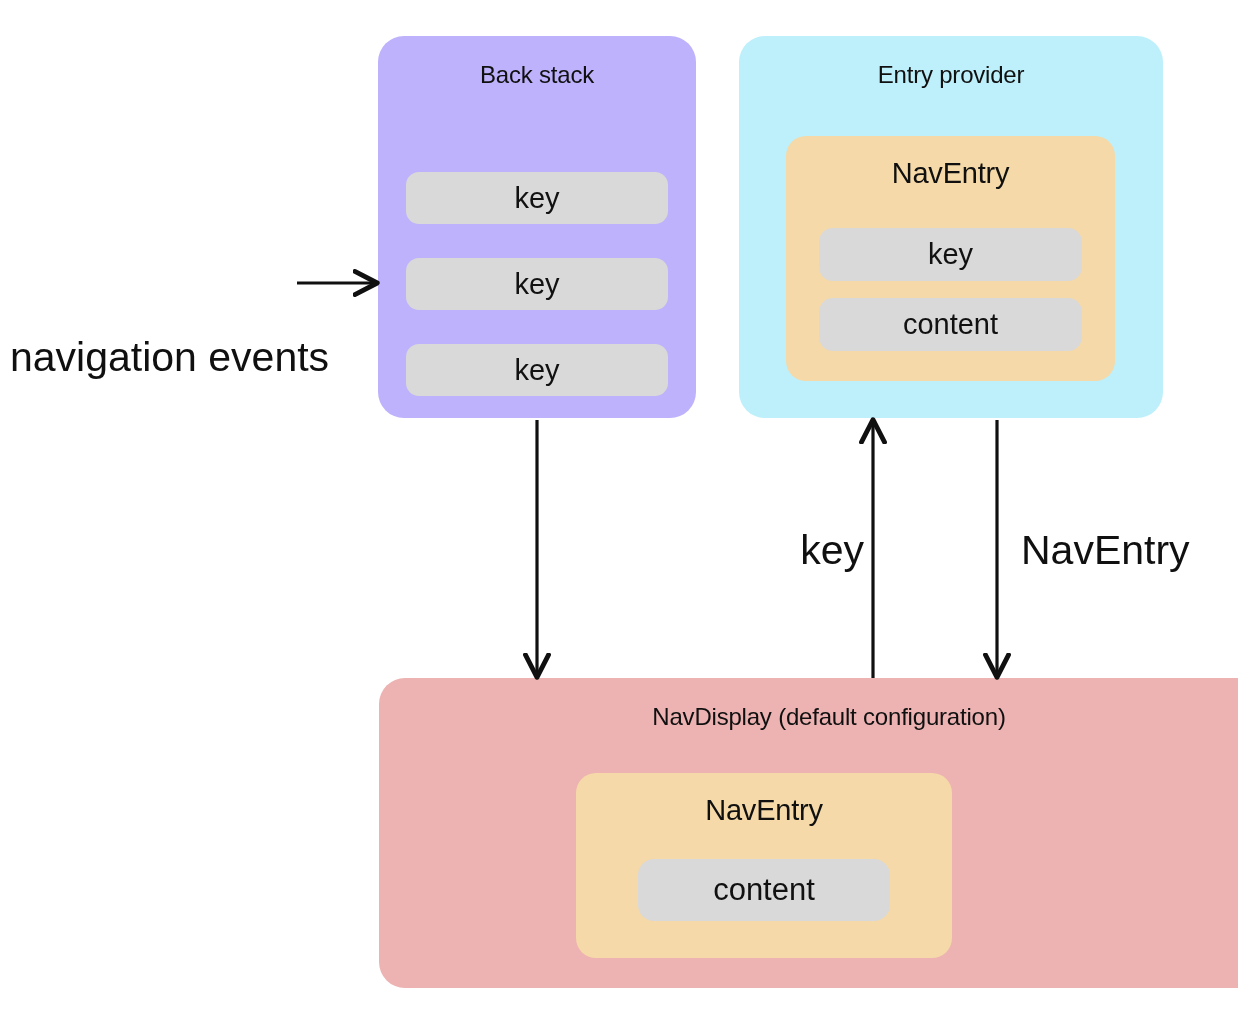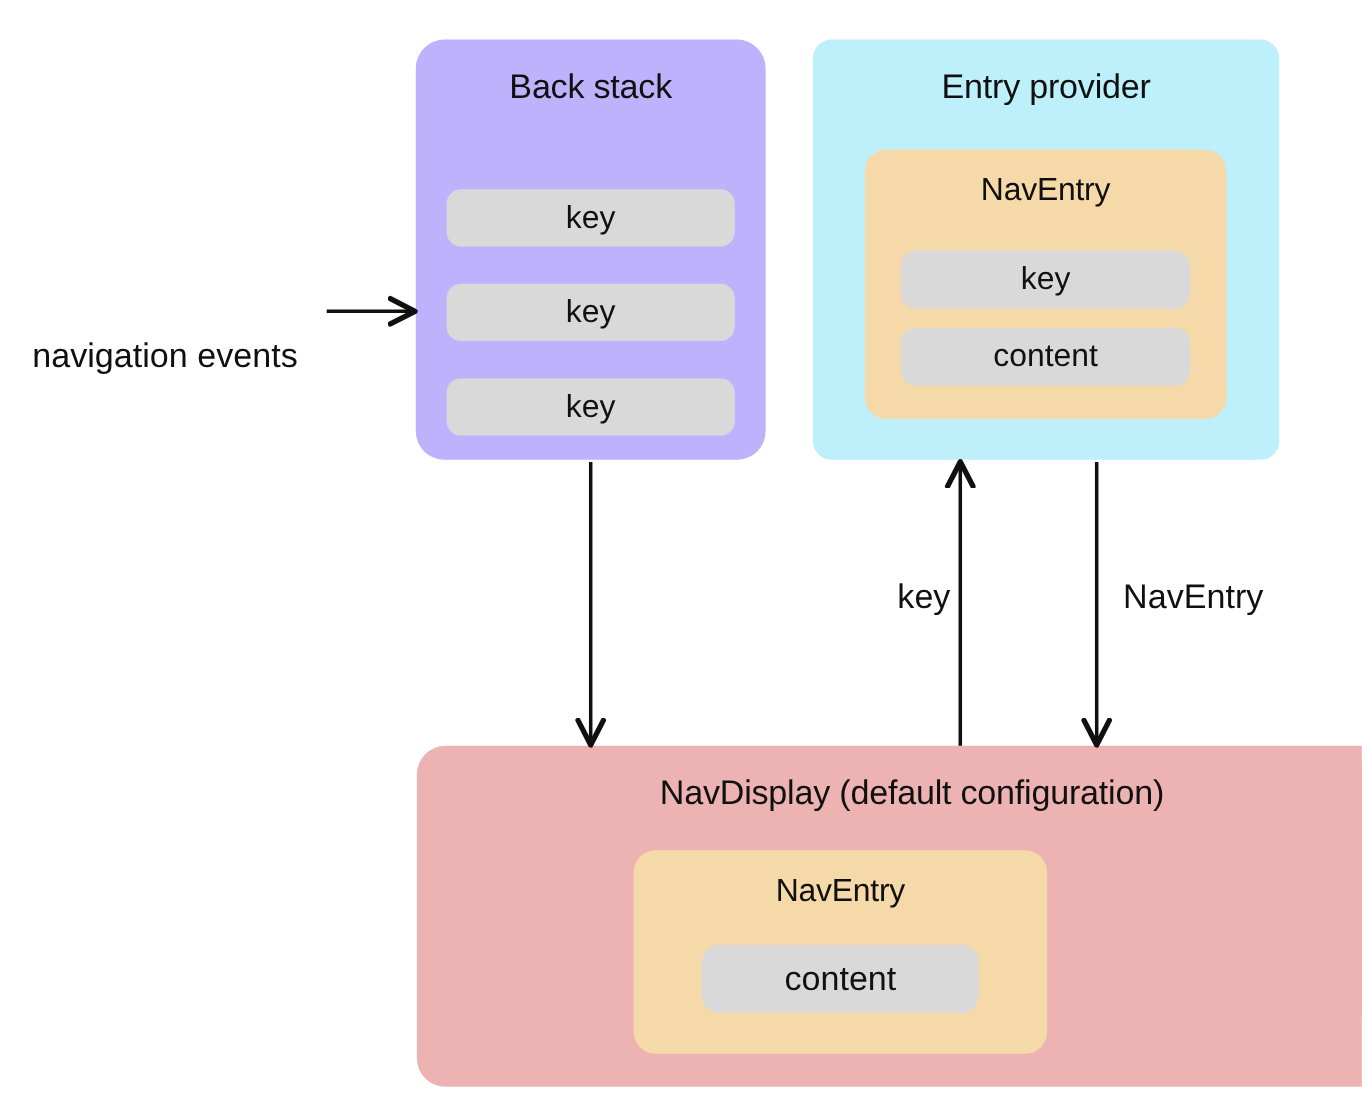--- a/index.html
+++ b/index.html
@@ -28,21 +28,21 @@
   .box {
     position: absolute;
     box-sizing: border-box;
     border-radius: 26px;
   }
   .box-title {
     position: absolute;
     left: 0;
     right: 0;
     text-align: center;
-    font-size: 31px;
+    font-size: 24px;
     line-height: 1.1;
     letter-spacing: -0.2px;
     color: #101010;
     white-space: nowrap;
   }
 
   
   #backstack-box {
     left: 378px;
     top: 36px;
@@ -69,21 +69,20 @@
   #backstack-chip-1 { top: 222px; }
   #backstack-chip-2 { top: 308px; }
 
   
   #entryprovider-box {
     left: 739px;
     top: 36px;
     width: 424px;
     height: 382px;
     background: #bdf0fb;
-    border-radius: 17px;
   }
   #entryprovider-title { top: 26px; }
 
   #entryprovider-naventry {
     position: absolute;
     left: 47px;
     top: 100px;
     width: 329px;
     height: 245px;
     background: #f5d9a8;
@@ -154,21 +153,21 @@
     left: 0;
     top: 0;
     width: 1238px;
     height: 1011px;
     pointer-events: none;
   }
 
   
   .free-label {
     position: absolute;
-    font-size: 31px;
+    font-size: 41px;
     line-height: 1.32;
     color: #101010;
     white-space: pre;
   }
   #nav-events-label {
     left: 10px;
     top: 222px;
     width: 280px;
     text-align: center;
   }

